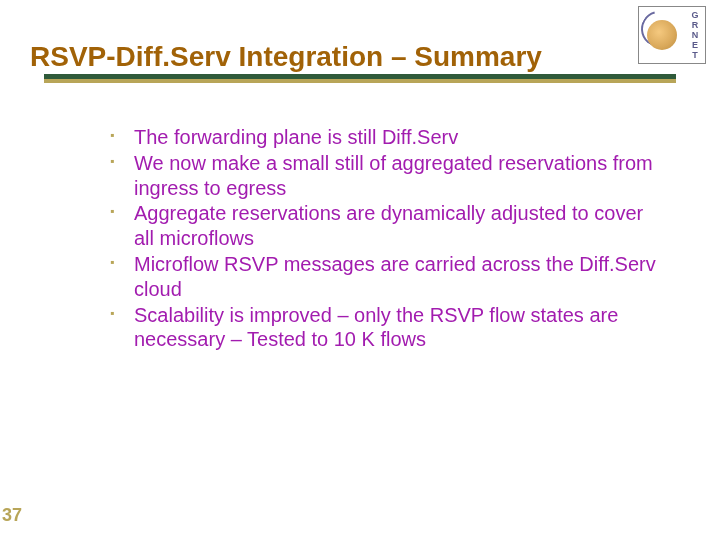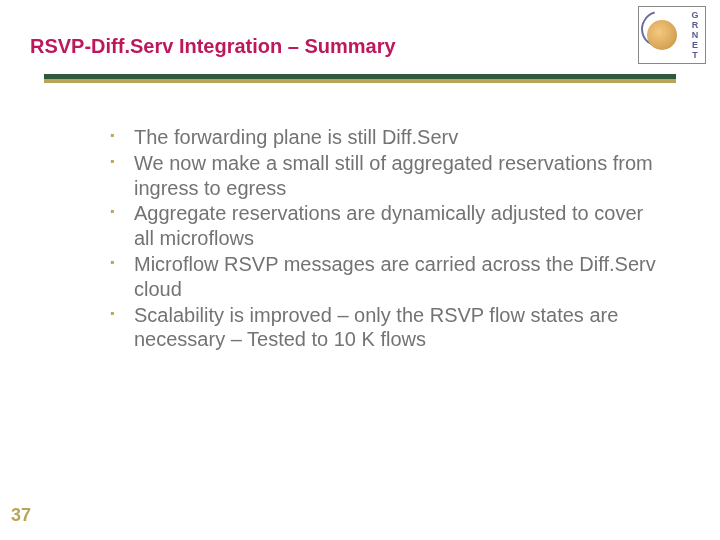--- a/index.html
+++ b/index.html
@@ -67,23 +67,23 @@
     align-items: center;
     font-size: 9px;
     font-weight: bold;
     color: #5a5a8a;
     padding: 3px 0;
   }
   .title {
     position: absolute;
     top: 22px;
     left: 30px;
-    font-size: 20px;
+    font-size: 28px;
     font-weight: bold;
-    color: #be185d;
+    color: #a16207;
     font-family: Arial, sans-serif;
   }
   .title-rule-dark {
     position: absolute;
     top: 74px;
     left: 44px;
     right: 44px;
     height: 5px;
     background: #2f5a3a;
   }
@@ -104,34 +104,34 @@
   .bullet-list {
     list-style: none;
     padding: 0;
     margin: 0;
   }
   .bullet-item {
     position: relative;
     padding-left: 26px;
     font-size: 20px;
     line-height: 1.24;
-    color: #737373;
+    color: #a21caf;
     margin: 0 0 1px 0;
   }
   .bullet-item::before {
     content: "\25aa";
     position: absolute;
     left: 2px;
     top: 3px;
     color: #b8a558;
     font-size: 12px;
   }
   .page-number {
     position: absolute;
-    left: 11px;
+    left: 2px;
     bottom: 14px;
     font-size: 18px;
     font-weight: bold;
     color: #b8a558;
   }
 </style>
 </head>
 <body>
 
 <div class="slide">

